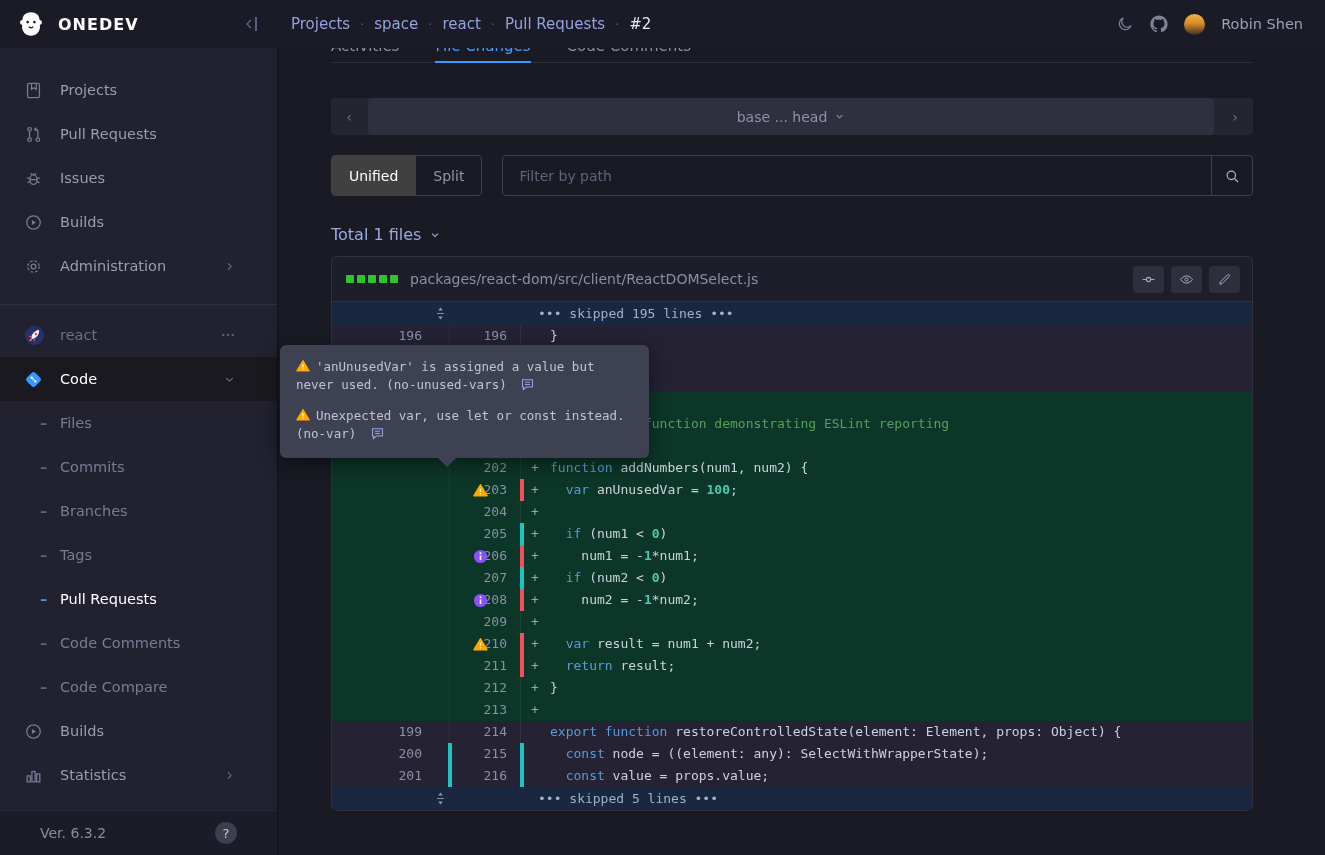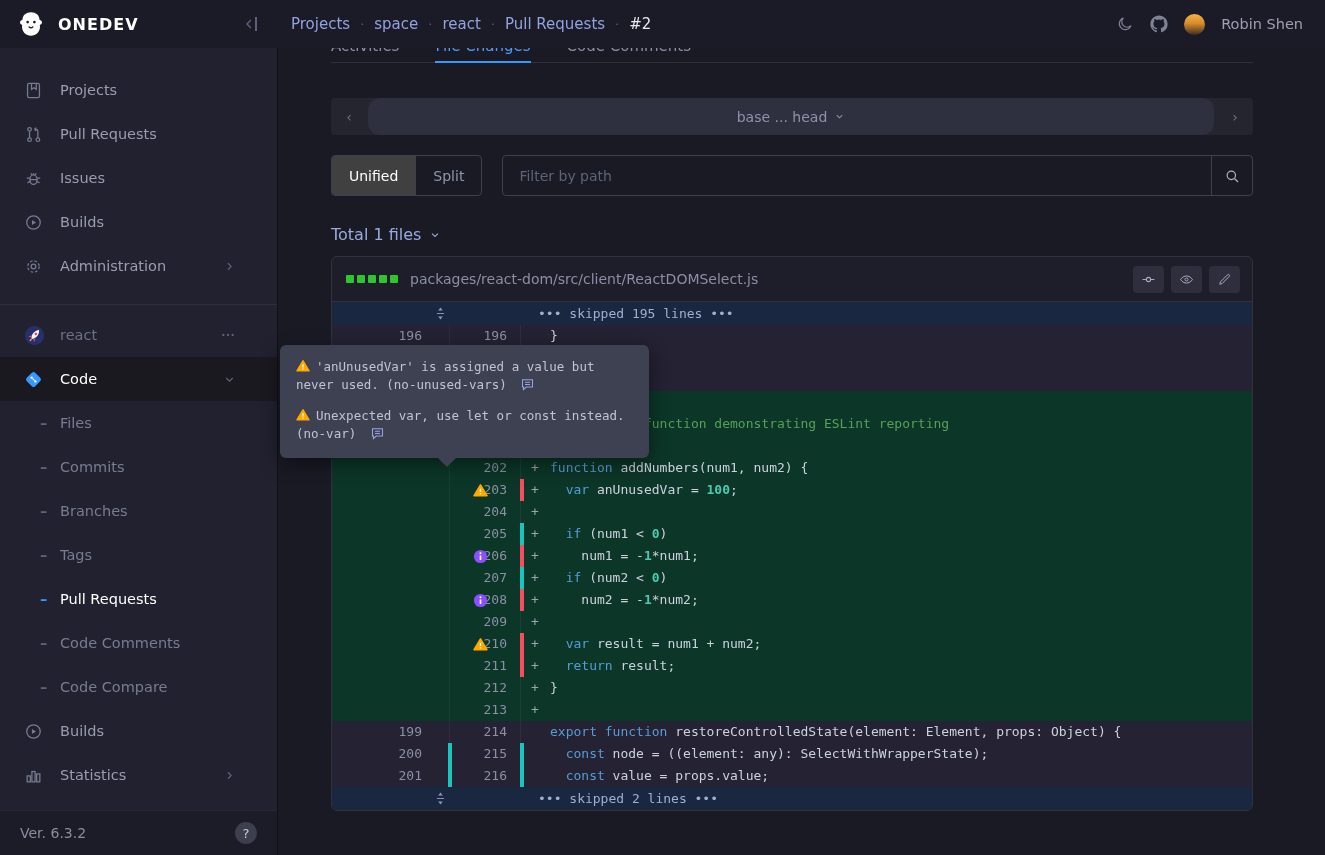--- a/index.html
+++ b/index.html
@@ -33,21 +33,21 @@
   .side-item .chev{width:13px;height:13px;color:#5f6379;}
   .side-item.active-band{background:#19191f;color:#fff;}
   .side-item.proj .lbl{color:#6d7186;}
   .side-item .pav{width:21px;height:21px;margin-right:15px;}
   .side-item .menu-ic{width:16px;height:16px;color:#5f6379;}
   .side-sub{height:44px;display:flex;align-items:center;padding:0 24px 0 40px;color:var(--txt-sub);font-size:14.5px;cursor:pointer;}
   .side-sub .dash{width:20px;color:#5f6379;font-weight:bold;}
   .side-sub.on{color:#fff;}
   .side-sub.on .dash{color:var(--accent);}
   .side-div{border-top:1px solid rgba(255,255,255,.06);margin:16px 0 8px;}
-  .side-foot{position:absolute;left:0;bottom:0;width:100%;height:45px;background:#1c1c29;border-top:1px solid rgba(255,255,255,.05);display:flex;align-items:center;padding:0 20px;color:#8a8d9e;font-size:14px;}
+  .side-foot{position:absolute;left:0;bottom:0;width:100%;height:45px;background:#1c1c29;border-top:1px solid rgba(255,255,255,.05);display:flex;align-items:center;padding:0 40px;color:#8a8d9e;font-size:14px;}
   .side-foot .ver{flex:1;}
   .helpq{width:22px;height:22px;border-radius:50%;background:#3d3e4e;color:#c7cad6;font-size:13px;display:flex;align-items:center;justify-content:center;cursor:pointer;}
 
   
   .topbar{position:absolute;left:277px;top:0;right:0;height:48px;background:var(--bg-bar);display:flex;align-items:center;padding:0 22px 0 14px;z-index:5;}
   .crumbs{flex:1;display:flex;align-items:center;font-size:15px;}
   .crumbs .bc{color:var(--link);cursor:pointer;}
   .crumbs .sep{color:#565b72;margin:0 10px;font-size:13px;}
   .crumbs .cur{color:#e8e9f0;}
   .top-actions{display:flex;align-items:center;gap:16px;color:#7d8295;}
@@ -56,21 +56,21 @@
   .uname{color:#9ca0b5;font-size:14.5px;cursor:pointer;}
 
   
   .content{position:absolute;left:277px;top:48px;right:0;bottom:0;overflow:hidden;padding:0 72px 0 54px;}
   .tabs{display:flex;gap:36px;margin-top:-12px;border-bottom:1px solid #30303c;}
   .tab{font-size:15px;line-height:20px;padding-bottom:5px;color:var(--txt-dim);cursor:pointer;border-bottom:2px solid transparent;margin-bottom:-1px;}
   .tab.on{color:#4a9eff;border-bottom-color:var(--accent);}
 
   .range-bar{margin-top:35px;height:37px;background:#25252f;border-radius:4px;position:relative;display:flex;align-items:center;}
   .range-arrow{width:36px;text-align:center;color:#6a6f85;font-size:14px;cursor:pointer;z-index:2;}
-  .range-inner{position:absolute;left:37px;right:39px;top:0;bottom:0;background:#2e3040;border-radius:12px;display:flex;align-items:center;justify-content:center;gap:7px;color:#8d93a8;font-size:14px;cursor:pointer;}
+  .range-inner{position:absolute;left:37px;right:39px;top:0;bottom:0;background:#2e3040;border-radius:4px;display:flex;align-items:center;justify-content:center;gap:7px;color:#8d93a8;font-size:14px;cursor:pointer;}
   .range-inner .ic{width:11px;height:11px;color:#8d93a8;}
 
   .controls{margin-top:20px;display:flex;align-items:stretch;height:41px;}
   .seg{display:flex;border:1px solid var(--border-input);border-radius:4px;overflow:hidden;}
   .seg .opt{display:flex;align-items:center;padding:0 17px;font-size:14px;color:#9096ab;cursor:pointer;}
   .seg .opt.on{background:#404040;color:#fff;border-right:1px solid var(--border-input);}
   .ws-btn{margin-left:20px;border:1px solid var(--border-input);border-radius:4px;display:flex;align-items:center;gap:8px;padding:0 16px;font-size:14px;color:#b7bac8;cursor:pointer;}
   .ws-btn .ic{width:11px;height:11px;color:#8d93a8;}
   .filter-group{margin-left:20px;flex:1;display:flex;border:1px solid var(--border-input);border-radius:4px;}
   .filter-group input{flex:1;background:transparent;border:none;outline:none;color:#cfd2dd;font-size:14px;padding:0 16px;font-family:"DejaVu Sans",sans-serif;}
@@ -593,21 +593,21 @@
         <div class="drow skip">
           <div class="skip-gut">
             <span class="ic skip-exp">
               <svg viewBox="0 0 24 24" fill="currentColor">
                 <path d="M12 3.6l3.2 4.2H8.8z"></path>
                 <path d="M12 20.4l3.2-4.2H8.8z"></path>
                 <rect x="7" y="11.4" width="10" height="1.3"></rect>
               </svg>
             </span>
           </div>
-          <div class="skip-txt">••• skipped 2 lines •••</div>
+          <div class="skip-txt">••• skipped 5 lines •••</div>
         </div>
       </div>
   </div>
 </main>
 
 <div class="tooltip" id="tooltip">
     <div class="tt-item"><span class="ic">
         <svg viewBox="0 0 24 24">
           <path d="M12 3L22.3 20.3H1.7z" fill="#ffa800" stroke="#ffa800" stroke-width="2.5" stroke-linejoin="round"></path>
           <path d="M12 9.2v5.2" stroke="#fff" stroke-width="2.1"></path>

